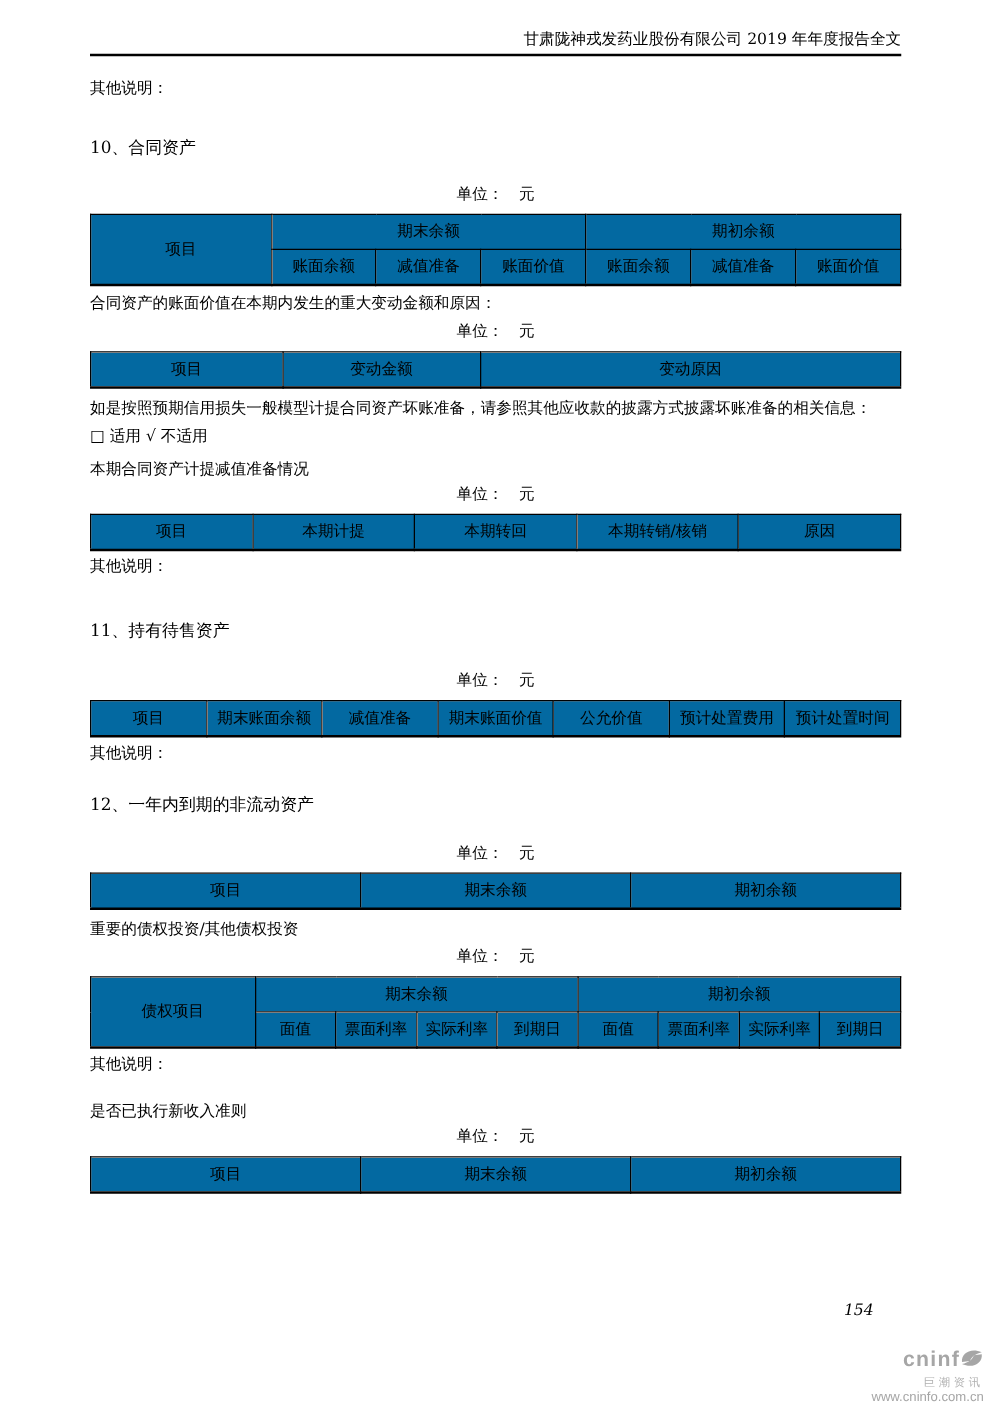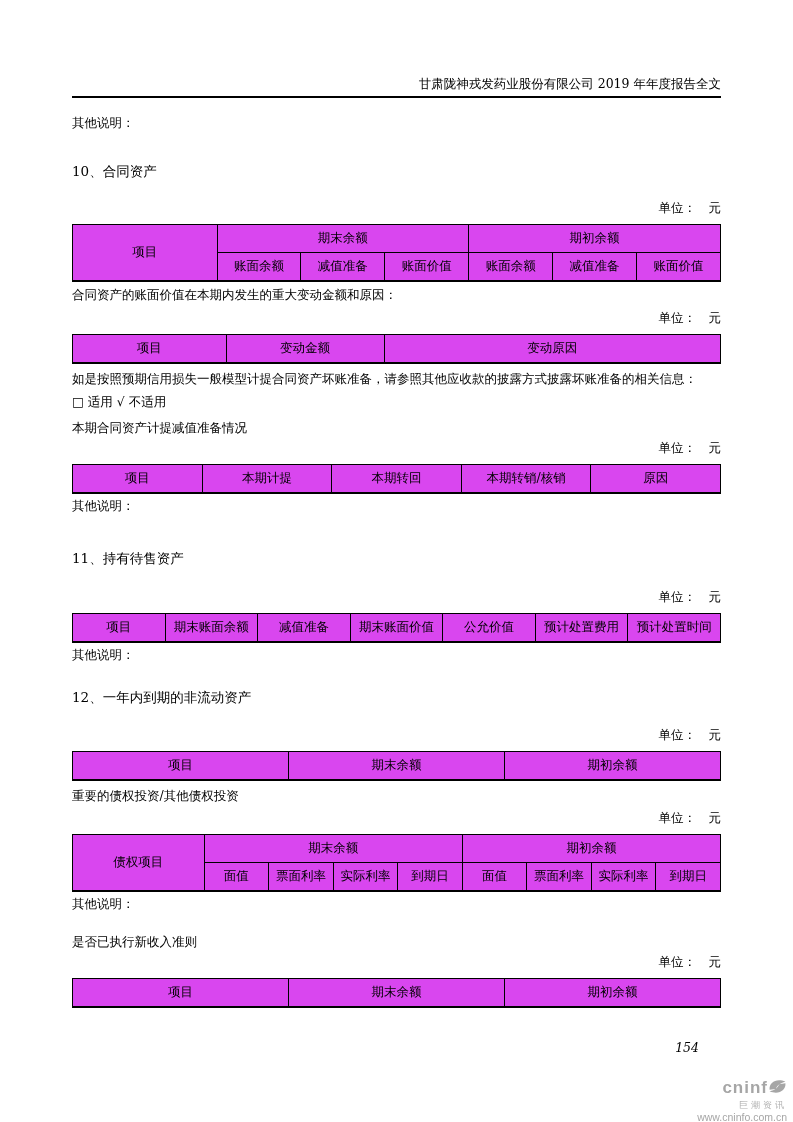--- a/index.html
+++ b/index.html
@@ -6,46 +6,46 @@
   .page{
     position:relative;
     width:793px;height:1122px;
     background:#fff;
     font-family:"DejaVu Serif","Liberation Serif",serif;
     color:#000;
     overflow:hidden;
   }
   .hdr{
     margin:0 72px;
-    padding:77px 0 5px 0;
+    padding:24px 0 5px 0;
     text-align:right;
     font-size:12.5px;
     line-height:14px;
     border-bottom:2px solid #000;
   }
   .content{padding:0 72px;}
   .txt{font-size:12.5px;line-height:13px;margin:0;}
   .sec{font-size:13.5px;font-weight:normal;line-height:16px;margin:0;}
-  .unit{font-size:12.5px;line-height:13px;text-align:right;margin-bottom:10px;}
+  .unit{font-size:12.5px;line-height:13px;text-align:center;margin-bottom:10px;}
   .mt5{margin-top:5px;}  .mt6{margin-top:6px;}  .mt7{margin-top:7px;}
   .mt8{margin-top:8px;}  .mt9{margin-top:9px;}  .mt10{margin-top:10px;}
   .mt12{margin-top:12px;}.mt13{margin-top:13px;}.mt18{margin-top:18px;}
   .mt22{margin-top:22px;}.mt23{margin-top:23px;}.mt24{margin-top:24px;}
   .mt25{margin-top:25px;}.mt27{margin-top:38px;}.mt28{margin-top:28px;}
   .mt29{margin-top:29px;}.mt34{margin-top:34px;}
   table.tbl{
     width:100%;
     border-collapse:collapse;
     font-size:12.5px;
     table-layout:fixed;
     border-bottom:2px solid #000;
   }
   table.tbl td{
     border:1px solid #000;
-    background:#d946ef;
+    background:#0369a1;
     text-align:center;
     vertical-align:middle;
     height:25px;
     padding:1px 3px;
     overflow:hidden;
     white-space:nowrap;
   }
   
   col.w13{width:12.95%;} col.w22{width:22.3%;}
   col.w24a{width:23.7%;} col.w24b{width:24.4%;} col.w52{width:51.9%;}

